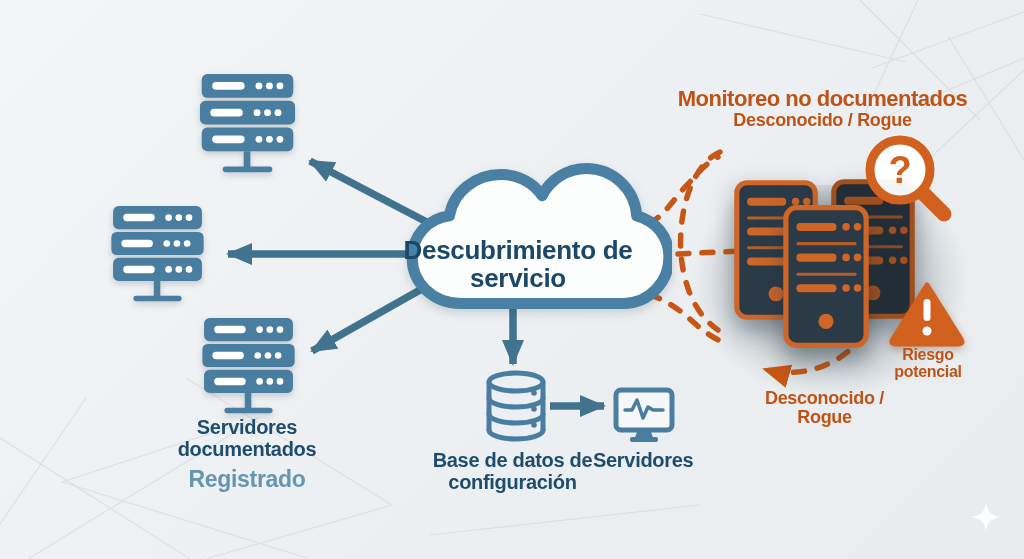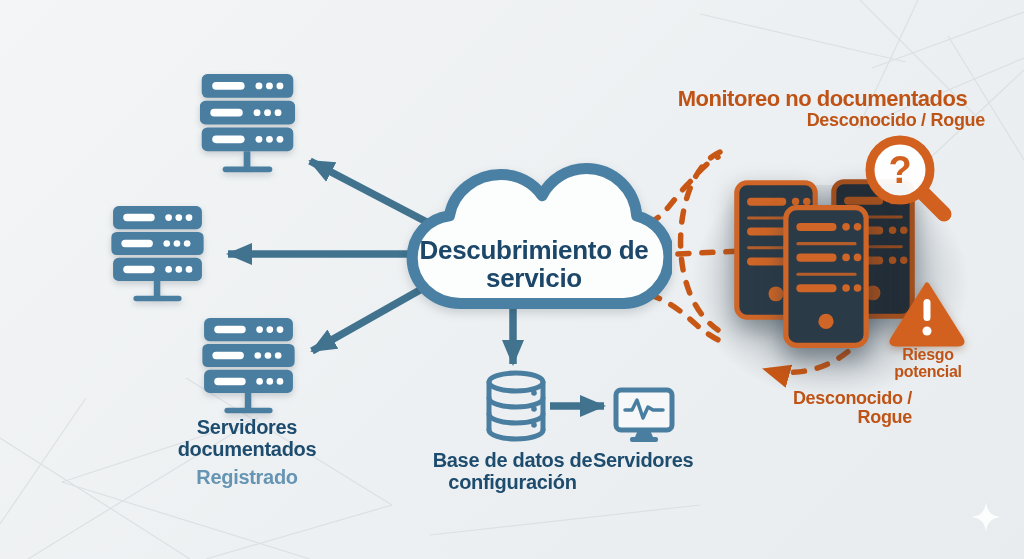--- a/index.html
+++ b/index.html
@@ -9,23 +9,23 @@
     position:relative; overflow:hidden;
     background:linear-gradient(135deg,#f3f5f6 0%,#edf0f2 55%,#e8ecee 100%);
   }
   .abs { position:absolute; }
   .label { position:absolute; font-weight:700; text-align:center; letter-spacing:-0.3px; line-height:1.08; }
   .lbl-blue   { color:#1d4c6e; }
   .lbl-steel  { color:#6595b3; }
   .lbl-orange { color:#bf5315; }
   #cloud-label { font-size:26px; color:#1c4769; }
   #doc-title   { font-size:20px; }
-  #doc-status  { font-size:20px; }
+  #doc-status  { font-size:23px; }
   #undoc-title { font-size:22px; letter-spacing:-0.5px; }
-  #undoc-status-top, #undoc-status-bottom { font-size:18px;text-align:right; }
+  #undoc-status-top, #undoc-status-bottom { font-size:18px; }
   #db-label, #mon-label { font-size:20px; }
   #risk-label { font-size:16px; }
   .shadow-blob {
     background:radial-gradient(ellipse at 50% 45%, rgba(42,58,72,0.38) 0%, rgba(42,58,72,0.18) 45%, rgba(42,58,72,0) 70%);
   }
   svg { display:block; }
 </style>
 </head>
 <body>
 
@@ -132,21 +132,21 @@
   </svg>
 
 <div id="doc-title" class="label lbl-blue" style="left:147px;top:417px;width:200px;">Servidores documentados</div>
 <div id="doc-status" class="label lbl-steel" style="left:147px;top:467px;width:200px;">Registrado</div>
 
 <svg class="abs" style="left:390px;top:152px;filter:drop-shadow(0 4px 5px rgba(30,50,65,0.18))" width="282" height="178" viewBox="0 0 280 176">
   <path d="M 70 150 C 42 150 22 129 22 105 C 22 83 37 66 59 63 C 63 39 85 22 110 22
            C 127 22 142 30 151 43 C 159 27 176 16 195 16 C 222 16 243 37 245 63
            C 264 68 277 84 277 104 C 277 129 257 150 232 150 L 70 150 Z" fill="#fcfdfd" stroke="#4a80a3" stroke-width="11" stroke-linejoin="round"></path>
 </svg>
-<div id="cloud-label" class="label" style="left:408px;top:236px;width:252px;">Descubrimiento de servicio</div>
+<div id="cloud-label" class="label" style="left:392px;top:236px;width:252px;">Descubrimiento de servicio</div>
 
 <svg class="abs" style="left:482px;top:370px" width="68" height="76" viewBox="0 0 68 76">
   <g stroke="#4a7ea0" stroke-width="5" fill="none" stroke-linecap="round">
     <ellipse cx="34" cy="12" rx="27" ry="9"></ellipse>
     <path d="M7 12 V 60 M61 12 V 60"></path>
     <path d="M7 28 A 27 9 0 0 0 61 28"></path>
     <path d="M7 44 A 27 9 0 0 0 61 44"></path>
     <path d="M7 60 A 27 9 0 0 0 61 60"></path>
   </g>
   <g fill="#4a7ea0">

